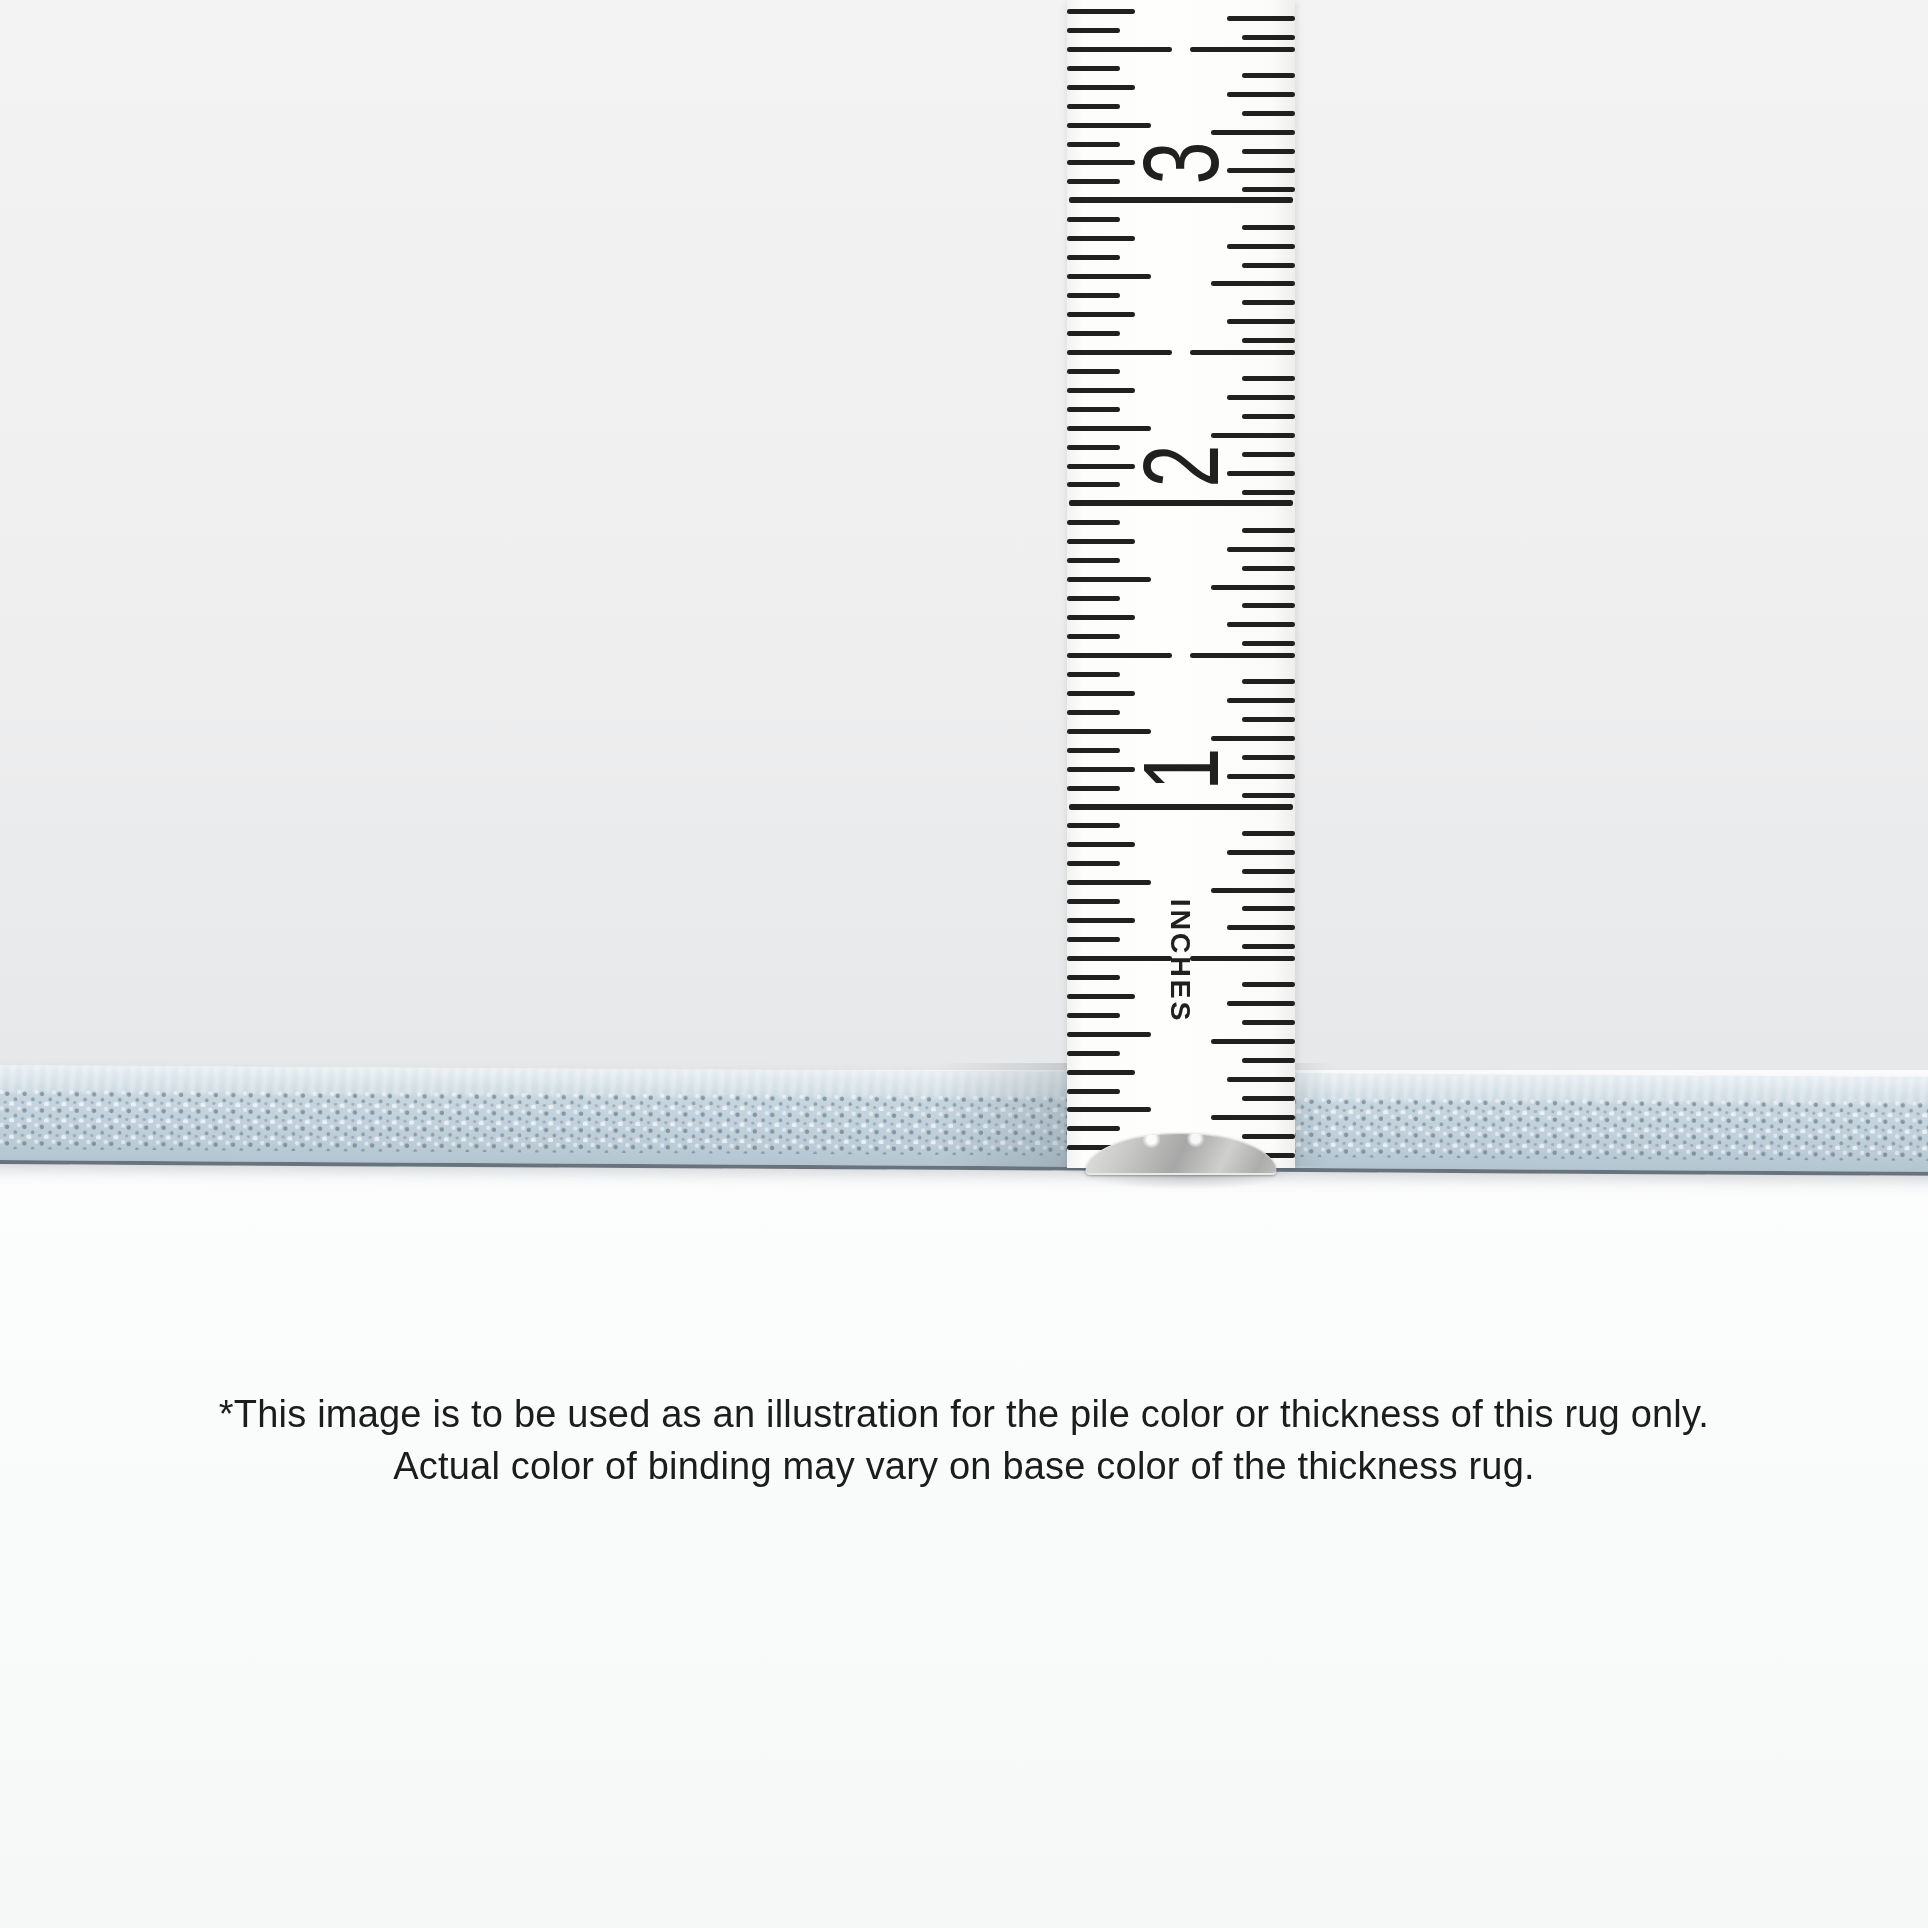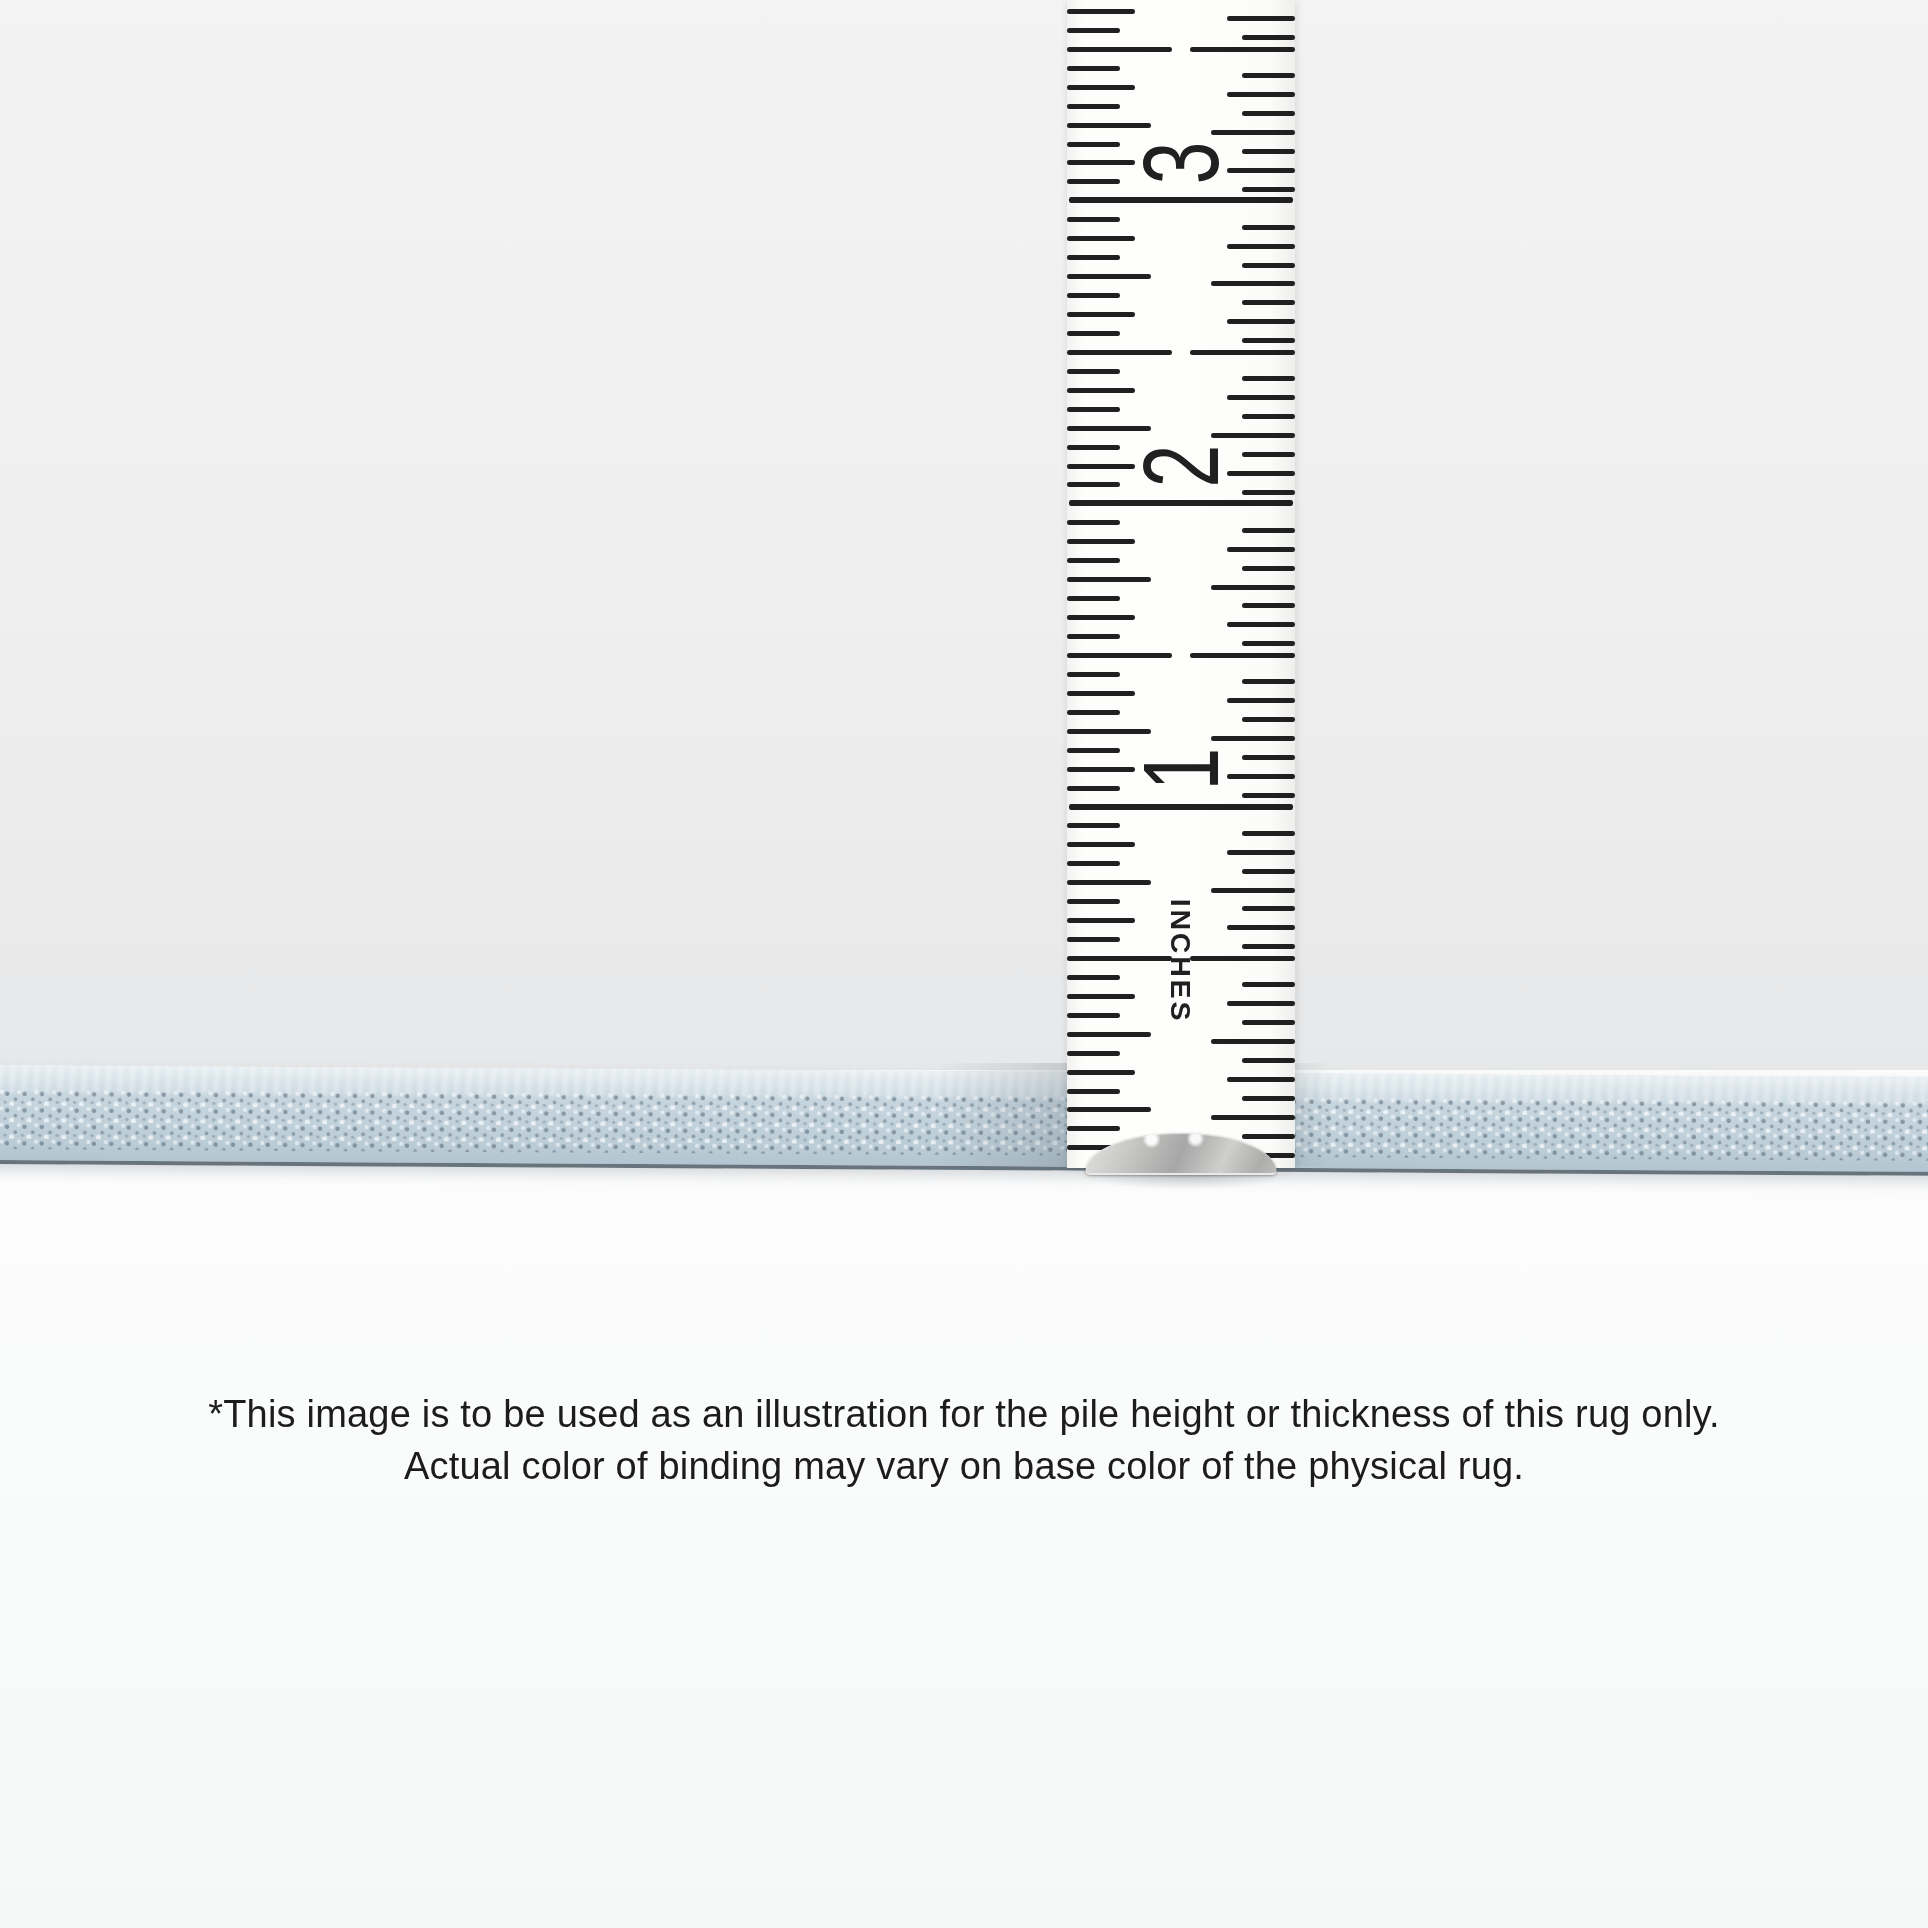--- a/index.html
+++ b/index.html
@@ -221,17 +221,17 @@
     <div id="numbers">
         <div class="num" style="top: 108px;">3</div>
         <div class="num" style="top: 411px;">2</div>
         <div class="num" style="top: 714px;">1</div>
       </div>
     <div class="unit">INCHES</div>
     <div class="clip"></div>
   </div>
 
   <div class="disclaimer">
-    <p>*This image is to be used as an illustration for the pile height or thickness of this rug only.</p>
-    <p>Actual color of binding may vary on base color of the physical rug.</p>
+    <p>*This image is to be used as an illustration for the pile color or thickness of this rug only.</p>
+    <p>Actual color of binding may vary on base color of the thickness rug.</p>
   </div>
 </div>
 
 
 </body></html>

